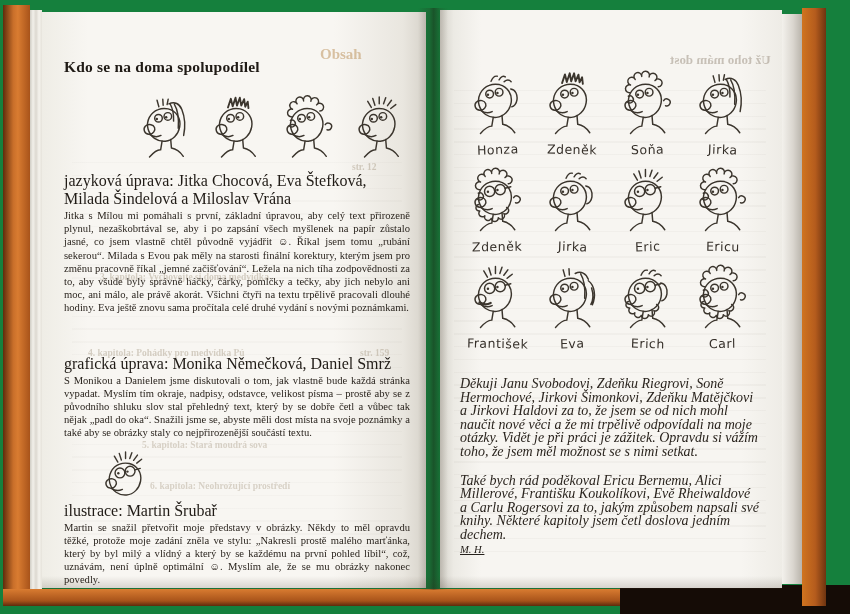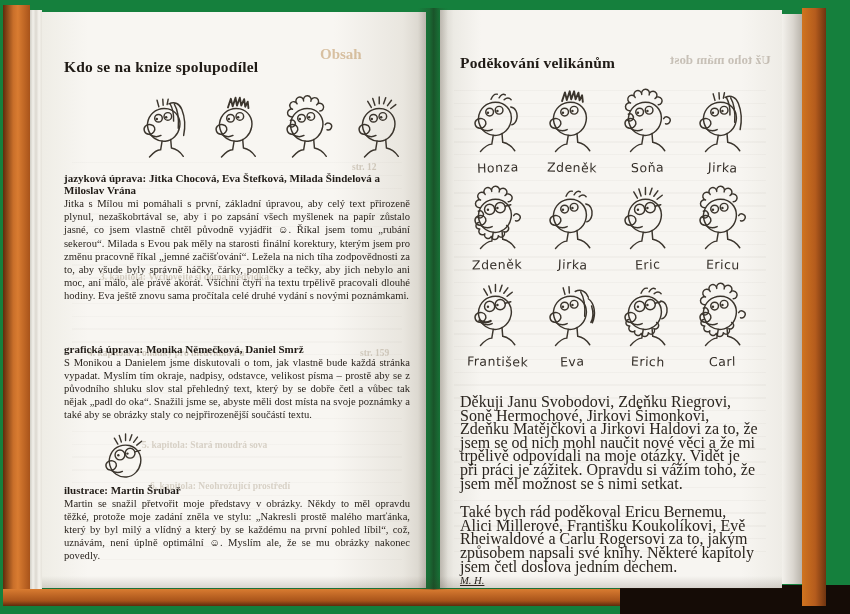--- a/index.html
+++ b/index.html
@@ -25,31 +25,31 @@
   .bottom-dark{position:absolute;left:620px;top:585px;width:230px;height:29px;background:#150c06;}
   .page-shadow-bottom{position:absolute;left:42px;top:576px;width:740px;height:13px;pointer-events:none;
     background:linear-gradient(180deg,rgba(60,45,30,0),rgba(60,45,30,.18));}
   
   .content{position:relative;height:100%;box-sizing:border-box;}
   .page-left .content{padding:46px 16px 0 22px;}
   .page-right .content{padding:44px 22px 0 20px;}
   .ptitle{font-size:15.5px;font-weight:bold;letter-spacing:.2px;margin:0;color:#201b16;}
   .faces-row{display:flex;gap:14px;margin:8px 0 0 74px;height:88px;align-items:flex-end;}
   .faces-row svg{width:64px;height:86px;}
-  .credit{font-size:11px;font-weight:bold;margin:0 0 1px;color:#201b16;}
+  .credit{font-size:16px;font-weight:normal;margin:0 0 1px;color:#201b16;}
   .credit.g2{margin-top:40px;}
   .body{font-size:10.6px;line-height:13.2px;text-align:justify;margin:0;color:#2a241e;}
   .doodle{margin:6px 0 0 36px;height:56px;}
   .doodle svg{width:56px;height:56px;}
   
   .people-grid{display:grid;grid-template-columns:repeat(4,1fr);margin-top:16px;row-gap:10px;}
   .person{display:flex;flex-direction:column;align-items:center;}
   .person svg{width:62px;height:70px;}
   .pname{font-family:"DejaVu Sans",sans-serif;font-size:12.5px;color:#36302a;margin-top:2px;letter-spacing:.5px;}
-  .ital{font-size:16px;line-height:13.6px;margin:26px 0 0;color:#2a241e;}
+  .ital{font-style:italic;font-size:14px;line-height:13.6px;margin:26px 0 0;color:#2a241e;}
   .ital.p2{margin-top:15px;}
   .sig{font-style:italic;font-size:10.6px;margin:2px 0 0;text-decoration:underline;}
   
   .ghost{position:absolute;font-weight:bold;pointer-events:none;filter:blur(.4px);white-space:nowrap;}
   .ghost-noise{position:absolute;pointer-events:none;
     background-image:repeating-linear-gradient(180deg,rgba(95,85,70,.05) 0 1.4px,transparent 1.4px 12.8px);}
   .pl-noise{left:30px;top:150px;width:330px;height:400px;opacity:.55;}
   .pr-noise{left:14px;top:80px;width:312px;height:470px;opacity:.8;}
   svg.face{fill:none;stroke:#3b352d;stroke-width:2;stroke-linecap:round;stroke-linejoin:round;}
 </style>
@@ -67,21 +67,21 @@
     <div id="ghosts-left">
         <span class="ghost" style="left:278px;top:34px;font-size:15px;color:#b98c52;opacity:0.5">Obsah</span>
         <span class="ghost" style="left:310px;top:150px;font-size:9.5px;color:#9b8c74;opacity:0.4">str. 12</span>
         <span class="ghost" style="left:58px;top:260px;font-size:9.5px;color:#9b8c74;opacity:0.38">3. kapitola: Vychovejte si doma medvídka</span>
         <span class="ghost" style="left:46px;top:336px;font-size:9.5px;color:#9b8c74;opacity:0.38">4. kapitola: Pohádky pro medvídka Pú</span>
         <span class="ghost" style="left:318px;top:336px;font-size:9.5px;color:#9b8c74;opacity:0.38">str. 159</span>
         <span class="ghost" style="left:100px;top:428px;font-size:9.5px;color:#9b8c74;opacity:0.35">5. kapitola: Stará moudrá sova</span>
         <span class="ghost" style="left:108px;top:469px;font-size:9.5px;color:#9b8c74;opacity:0.35">6. kapitola: Neohrožující prostředí</span>
       </div>
     <div class="content">
-      <h2 class="ptitle">Kdo se na knize spolupodílel</h2>
+      <h2 class="ptitle">Kdo se na doma spolupodílel</h2>
       <div class="faces-row" id="left-faces">
           <svg class="face" viewBox="0 0 80 96">
             <path d="M28 21 C17 25 11 37 14 48 C17 59 27 66 38 65 C48 64 56 56 58 45 C60 33 53 23 42 20 C37 19 33 19 28 21 Z"></path>
             <path d="M43 13 C51 9 58 13 61 21 C65 31 66 45 63.5 57 M50.5 13.5 C55 21 57 33 56 47 M44.5 12.5 C48 19 50 28 49.5 37 M29 17 L26.5 8 M35 15 L34.5 6.5 M40.5 14 L42 6.5"></path>
             <path d="M18 42 C11 41 7 46 9 51 C11 56 19 57 22 52 C25 48 23 43 18 42 Z"></path>
             <circle cx="28.5" cy="33" r="5.3"></circle>
             <circle cx="41.5" cy="30.5" r="5.3"></circle>
             <circle cx="26.2" cy="34" r="1.7" fill="#3b352d" stroke="none"></circle>
             <circle cx="39.2" cy="31.6" r="1.7" fill="#3b352d" stroke="none"></circle>
             <path d="M16 55.5 Q24 61 32 57"></path>
@@ -143,21 +143,20 @@
       <p class="body">Martin se snažil přetvořit moje představy v obrázky. Někdy to měl opravdu těžké, protože moje zadání zněla ve stylu: „Nakresli prostě malého marťánka, který by byl milý a vlídný a který by se každému na první pohled líbil“, což, uznávám, není úplně optimální ☺. Myslím ale, že se mu obrázky nakonec povedly.</p>
     </div>
   </div>
 
   <div class="page-right">
     <div class="ghost-noise pr-noise"></div>
     <div id="ghosts-right">
         <span class="ghost" style="left:230px;top:42px;font-size:13px;color:#8f8272;opacity:.45;transform:scaleX(-1)">Už toho mám dost</span>
       </div>
     <div class="content">
-      <h2 class="ptitle">Poděkování velikánům</h2>
       <div class="people-grid" id="people-grid">
           <div class="person">
             <svg class="face" viewBox="0 0 80 96">
               <path d="M28 21 C17 25 11 37 14 48 C17 59 27 66 38 65 C48 64 56 56 58 45 C60 33 53 23 42 20 C37 19 33 19 28 21 Z"></path>
               <path d="M30.5 15.5 Q33.5 7.5 39 8.5 M41.5 13.5 Q45.5 6.5 50 9.5 M48.5 16 Q54 11.5 58 16 M57.5 26 C64 27 67 34 66 41 C65.3 46 62 50 59 50.5"></path>
               <path d="M18 42 C11 41 7 46 9 51 C11 56 19 57 22 52 C25 48 23 43 18 42 Z"></path>
               <circle cx="28.5" cy="33" r="5.3"></circle>
               <circle cx="41.5" cy="30.5" r="5.3"></circle>
               <circle cx="26.2" cy="34" r="1.7" fill="#3b352d" stroke="none"></circle>
               <circle cx="39.2" cy="31.6" r="1.7" fill="#3b352d" stroke="none"></circle>

